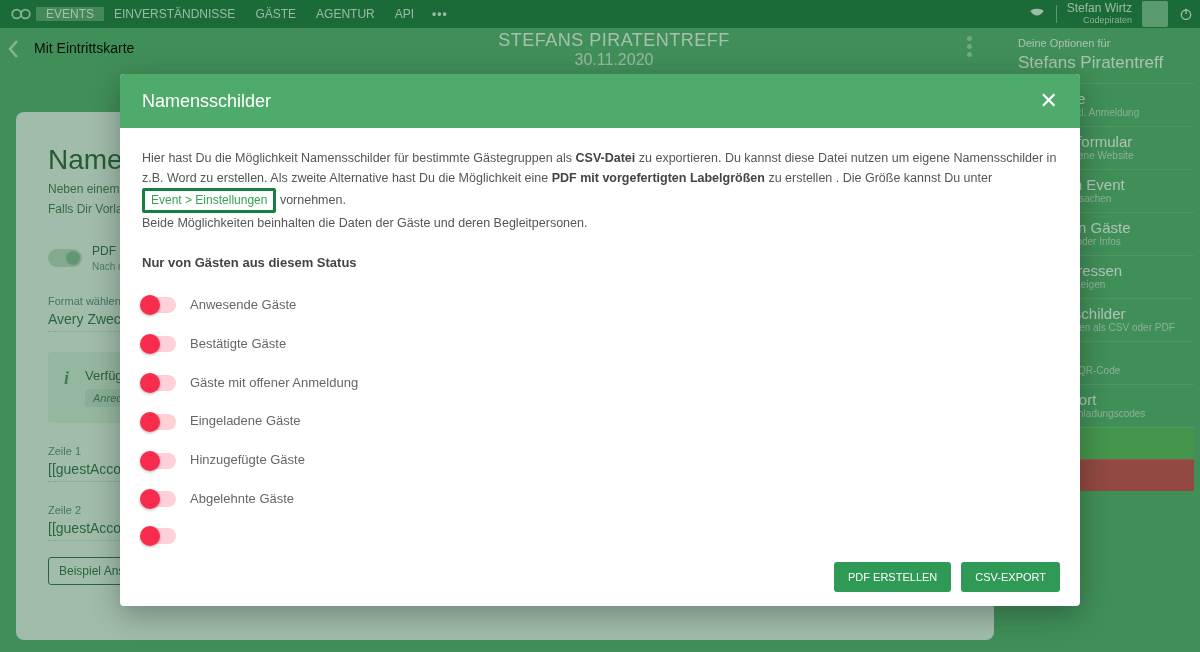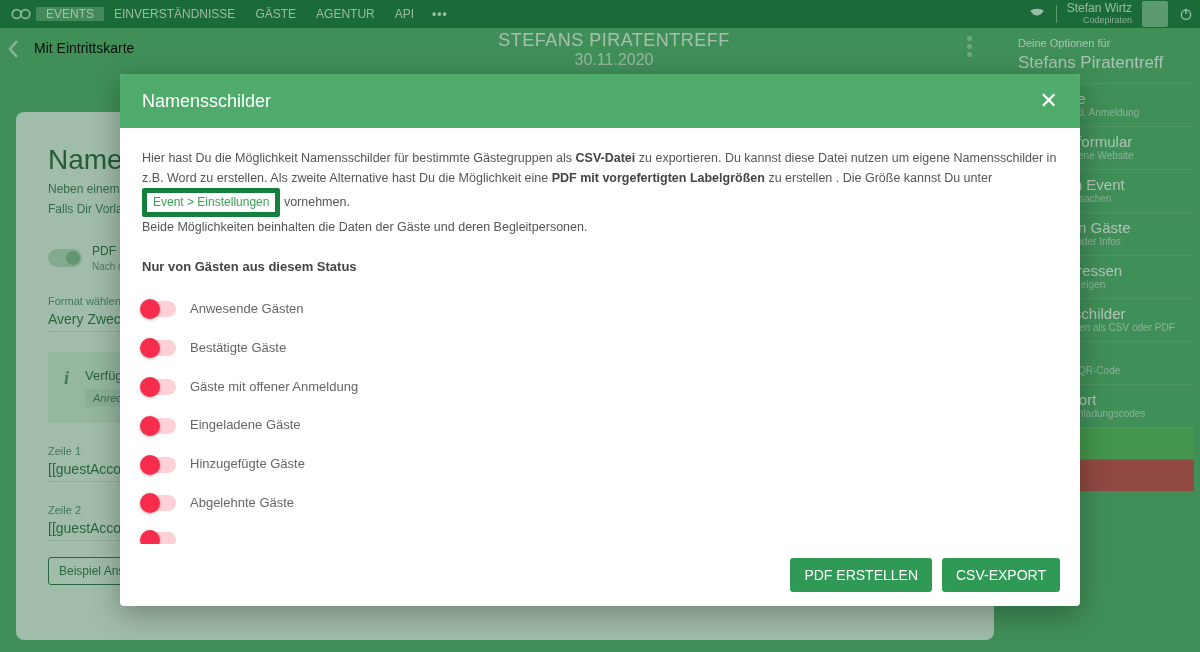--- a/index.html
+++ b/index.html
@@ -58,28 +58,28 @@
   .sidebar .sb-item.red { background:#c94d4d; }
 
   
   .overlay { position: absolute; inset: 0; background: rgba(20,60,30,.25); }
   .modal { position: absolute; left: 120px; right: 120px; top: 74px; bottom: 46px; background: #fff; border-radius: 4px; box-shadow: 0 8px 30px rgba(0,0,0,.3); display:flex; flex-direction:column; }
   .modal-head { background: #4fab6b; color:#fff; padding: 16px 22px; display:flex; align-items:center; border-radius:4px 4px 0 0;}
   .modal-head h2 { font-size:18px; font-weight:400; }
   .modal-head .close { margin-left:auto; font-size:22px; cursor:pointer; line-height:1; }
   .modal-body { padding: 20px 22px; flex:1; overflow:auto; color:#555; font-size:12.5px; line-height:1.6;}
   .modal-body b { color:#444; }
-  .link-btn { display:inline-block; border:5px solid #15803d; color:#38a156; padding:0 6px; border-radius:2px; font-size:12px; }
+  .link-btn { display:inline-block; border:3px solid #15803d; color:#38a156; padding:0 6px; border-radius:2px; font-size:12px; }
   .section-title { color:#444; font-weight:600; font-size:13px; margin-top:20px; margin-bottom:12px; }
   .opt-row { display:flex; align-items:center; gap:14px; padding:9px 0; }
   .switch { width:34px; height:16px; background:#ffd0d6; border-radius:8px; position:relative; flex-shrink:0; cursor:pointer;}
   .switch::after{ content:''; position:absolute; left:-2px; top:-2px; width:20px; height:20px; background:#f82d4e; border-radius:50%; box-shadow:0 1px 3px rgba(0,0,0,.3);}
   .opt-row span { color:#666; font-size:13px;}
   .modal-foot { padding:14px 20px; display:flex; justify-content:flex-end; gap:10px; }
-  .btn { background:#2f9a55; color:#fff; font-size:14px; padding:9px 14px; border-radius:3px; border:none; cursor:pointer; }
+  .btn { background:#2f9a55; color:#fff; font-size:11px; padding:9px 14px; border-radius:3px; border:none; cursor:pointer; }
 
   
   .dim { filter: saturate(.9) brightness(.98); }
 </style>
 </head>
 <body>
 
 <div class="nav dim">
   <div class="logo">
     <svg viewBox="0 0 30 16">
@@ -211,21 +211,21 @@
   </div>
   <div class="modal-body">
     <p>
       <span>Hier hast Du die Möglichkeit Namensschilder für bestimmte Gästegruppen als </span><b>CSV-Datei</b><span> zu exportieren. Du kannst diese Datei nutzen um eigene Namensschilder in z.B. Word zu erstellen. Als zweite Alternative hast Du die Möglichkeit eine </span><b>PDF mit vorgefertigten Labelgrößen</b><span> zu erstellen . Die Größe kannst Du unter </span><span class="link-btn">Event &gt; Einstellungen</span><span> vornehmen.</span>
     </p>
     <p>Beide Möglichkeiten beinhalten die Daten der Gäste und deren Begleitpersonen.</p>
     <div class="section-title">Nur von Gästen aus diesem Status</div>
 
     <div class="opt-row">
         <div class="switch"></div>
-        <span>Anwesende Gästen</span>
+        <span>Anwesende Gäste</span>
       </div>
     <div class="opt-row">
         <div class="switch"></div>
         <span>Bestätigte Gäste</span>
       </div>
     <div class="opt-row">
         <div class="switch"></div>
         <span>Gäste mit offener Anmeldung</span>
       </div>
     <div class="opt-row">

